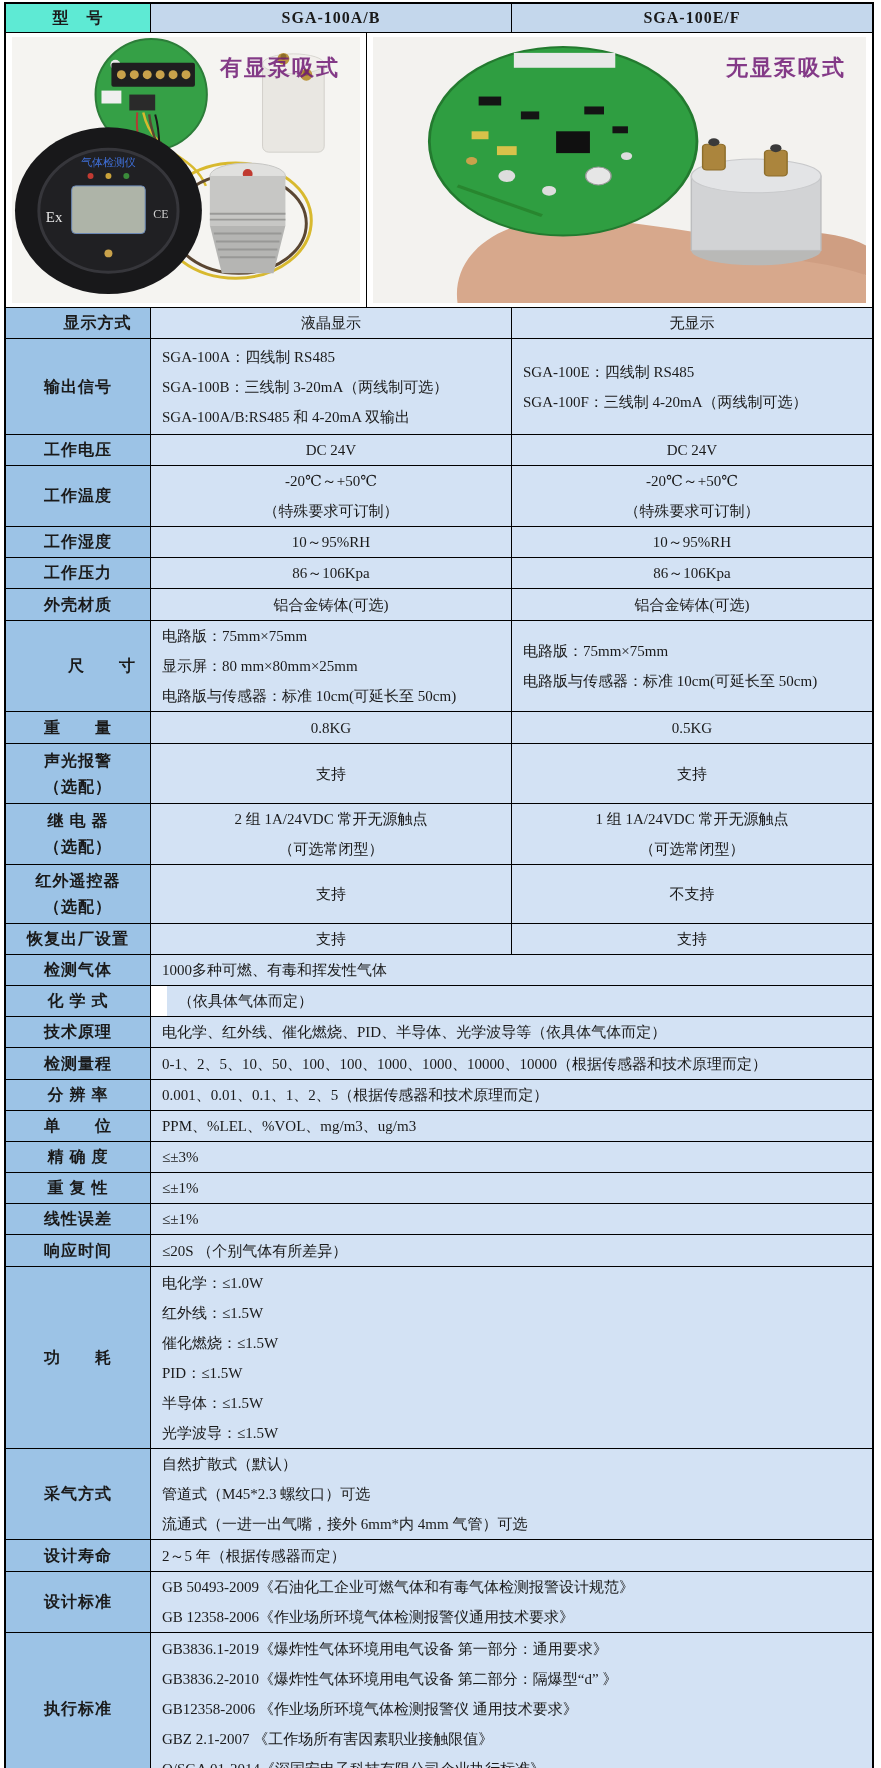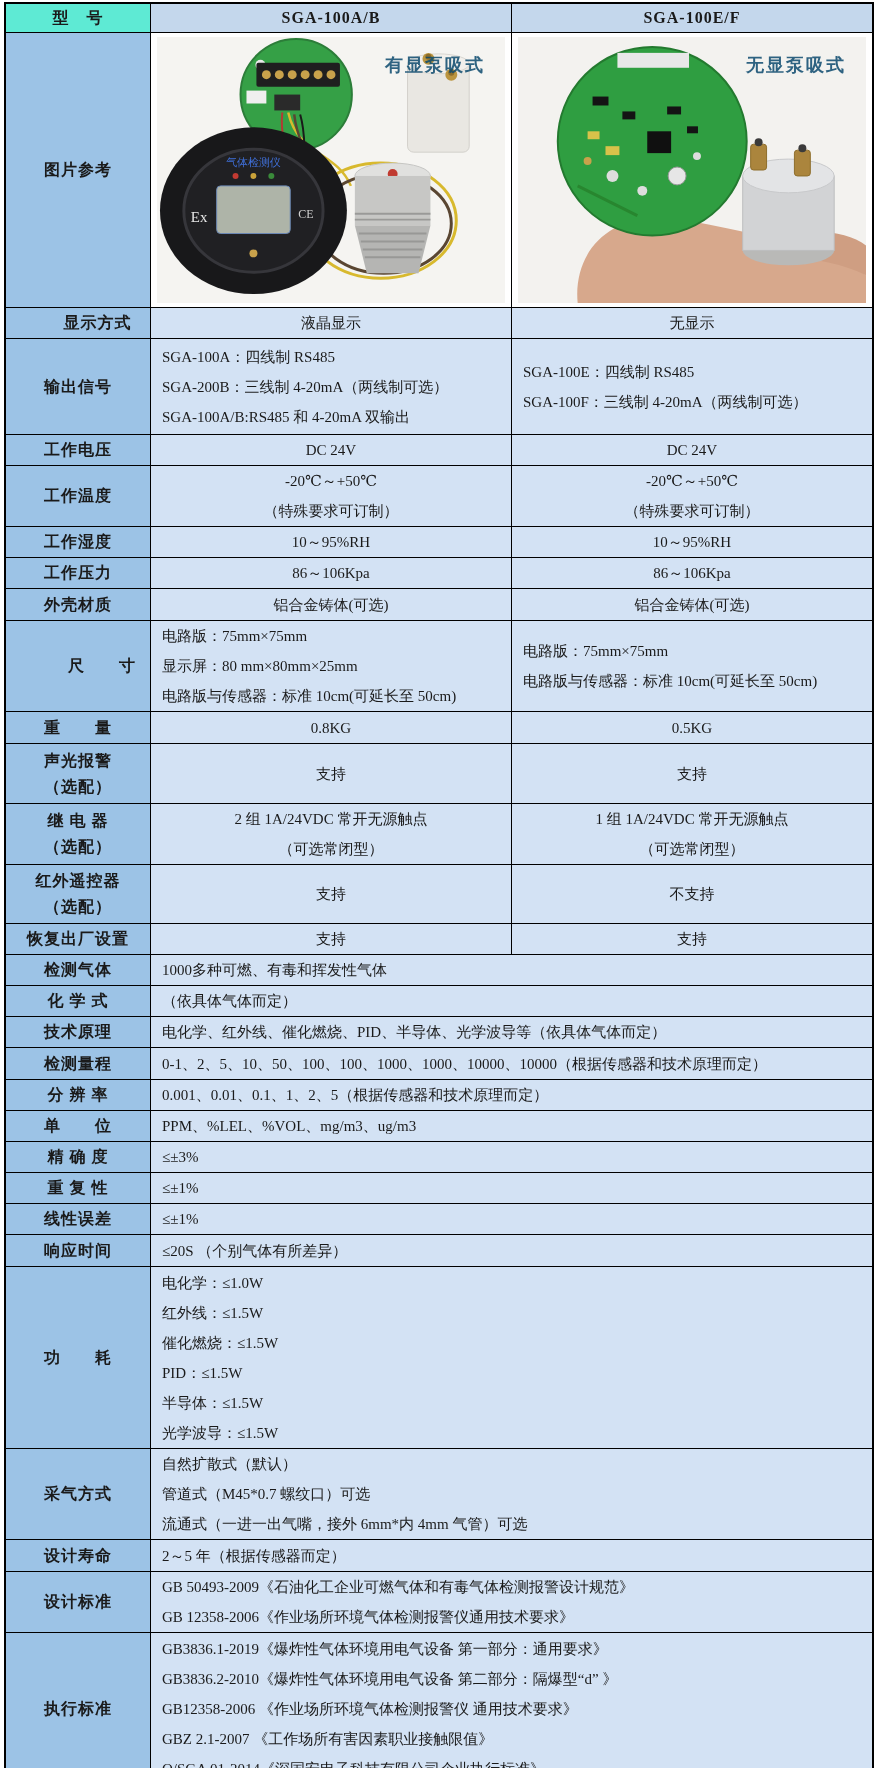--- a/index.html
+++ b/index.html
@@ -16,36 +16,35 @@
   .align-left{align-items:flex-start;text-align:left;padding-left:11px;padding-right:0;}
   .pair-left{flex:0 0 361px;border-right:1px solid #000;}
   .line{line-height:30px;white-space:nowrap;}
   .header-row .cell-label{background:#5eead4;}
   .header-cell{background:#C4D7EC;font-weight:bold;font-size:16px;letter-spacing:1px;}
   .photo-row{height:275px;}
   .photo-cell{flex:1;background:#fff;padding:4px 6px;display:flex;box-sizing:border-box;}
   .photo-cell.pair-left{flex:0 0 361px;}
   .photo{position:relative;flex:1;overflow:hidden;}
   .photo svg{display:block;width:100%;height:100%;}
-  .watermark{position:absolute;top:16px;right:20px;font-size:18px;letter-spacing:2px;
-    color:#0c4a6e;font-weight:bold;opacity:.85;}
+  .watermark{position:absolute;top:16px;right:20px;font-size:22px;letter-spacing:2px;
+    color:#701a75;font-weight:bold;opacity:.85;}
 </style>
 </head>
 <body>
 
 <div class="spec-table">
 
   <div class="row header-row" style="min-height:28px">
     <div class="cell-label">型　号</div>
     <div class="cell-content header-cell pair-left align-center">SGA-100A/B</div>
     <div class="cell-content header-cell align-center">SGA-100E/F</div>
   </div>
 
   <div class="row photo-row">
-    <div class="cell-label">图片参考</div>
 
     <div class="photo-cell pair-left">
       <div class="photo">
         <svg viewBox="0 0 350 268" preserveAspectRatio="none">
           <rect width="350" height="268" fill="#f5f4f1"></rect>
 
           <g>
             <circle cx="140" cy="58" r="56" fill="#35a046" stroke="#2c7d39" stroke-width="2"></circle>
             <circle cx="104" cy="28" r="5" fill="#e9e9e9"></circle>
             <rect x="100" y="26" width="84" height="24" rx="2" fill="#1f1f1f"></rect>
@@ -160,21 +159,21 @@
       <div class="cell-content align-center">
         <div class="line">无显示</div>
       </div>
     </div>
     <div class="row" style="min-height: 96px;">
       <div class="cell-label">
         <div class="line" style="line-height: 26px;">输出信号</div>
       </div>
       <div class="cell-content align-left pair-left">
         <div class="line">SGA-100A：四线制 RS485</div>
-        <div class="line">SGA-200B：三线制 4-20mA（两线制可选）</div>
+        <div class="line">SGA-100B：三线制 3-20mA（两线制可选）</div>
         <div class="line">SGA-100A/B:RS485 和 4-20mA 双输出</div>
       </div>
       <div class="cell-content align-left">
         <div class="line">SGA-100E：四线制 RS485</div>
         <div class="line">SGA-100F：三线制 4-20mA（两线制可选）</div>
       </div>
     </div>
     <div class="row" style="min-height: 28px;">
       <div class="cell-label">
         <div class="line" style="line-height: 26px;">工作电压</div>
@@ -307,21 +306,21 @@
       </div>
     </div>
     <div class="row" style="min-height: 30px;">
       <div class="cell-label">
         <div class="line" style="line-height: 26px;">检测气体</div>
       </div>
       <div class="cell-content align-left">
         <div class="line">1000多种可燃、有毒和挥发性气体</div>
       </div>
     </div>
-    <div class="row" style="min-height: 30px;">
+    <div class="row" style="min-height: 30px; gap: 16px;">
       <div class="cell-label">
         <div class="line" style="line-height: 26px;">化 学 式</div>
       </div>
       <div class="cell-content align-left">
         <div class="line">（依具体气体而定）</div>
       </div>
     </div>
     <div class="row" style="min-height: 30px;">
       <div class="cell-label">
         <div class="line" style="line-height: 26px;">技术原理</div>
@@ -398,21 +397,21 @@
         <div class="line">半导体：≤1.5W</div>
         <div class="line">光学波导：≤1.5W</div>
       </div>
     </div>
     <div class="row" style="min-height: 90px;">
       <div class="cell-label">
         <div class="line" style="line-height: 26px;">采气方式</div>
       </div>
       <div class="cell-content align-left">
         <div class="line">自然扩散式（默认）</div>
-        <div class="line">管道式（M45*0.7 螺纹口）可选</div>
+        <div class="line">管道式（M45*2.3 螺纹口）可选</div>
         <div class="line">流通式（一进一出气嘴，接外 6mm*内 4mm 气管）可选</div>
       </div>
     </div>
     <div class="row" style="min-height: 32px;">
       <div class="cell-label">
         <div class="line" style="line-height: 26px;">设计寿命</div>
       </div>
       <div class="cell-content align-left">
         <div class="line">2～5 年（根据传感器而定）</div>
       </div>

